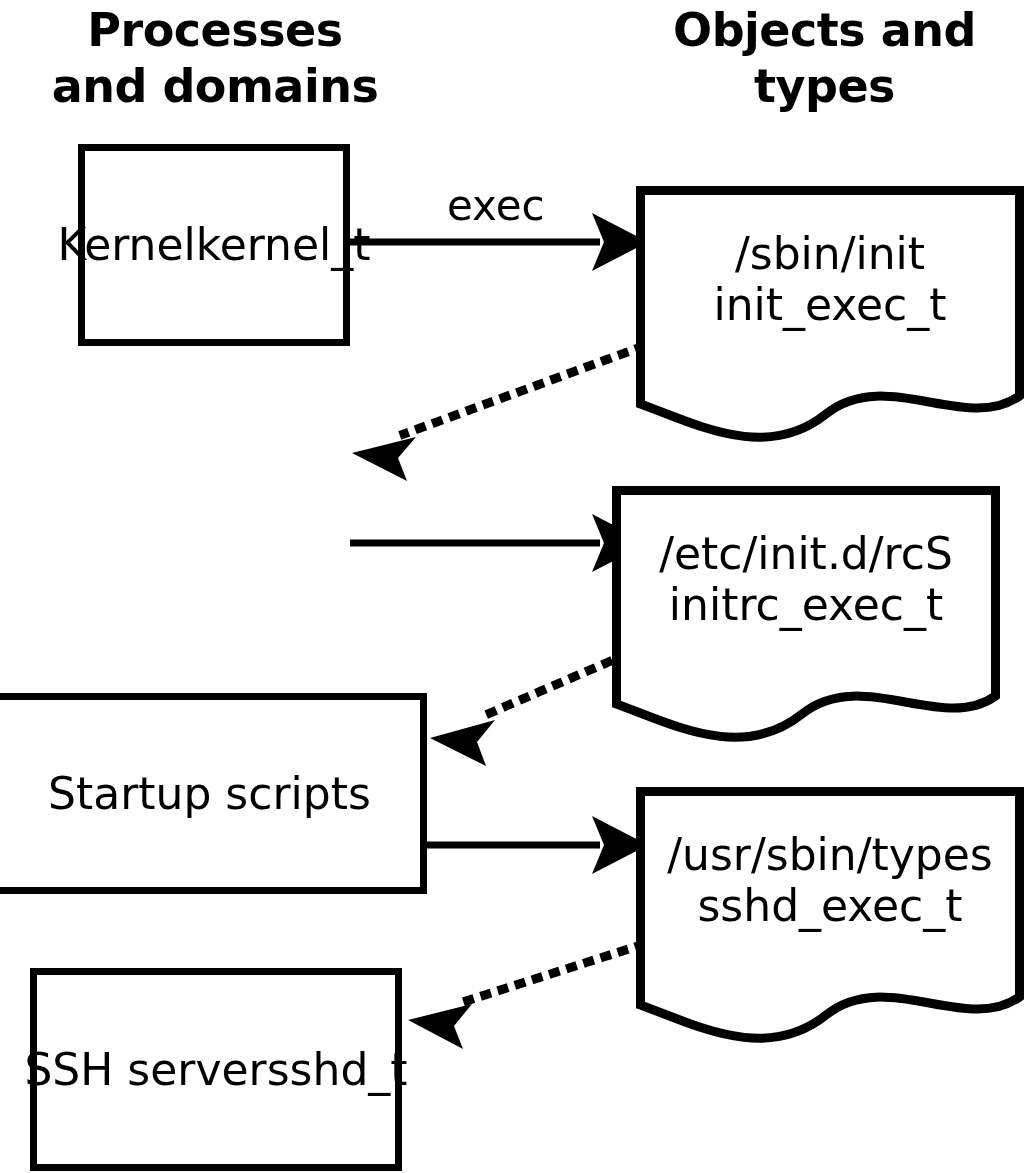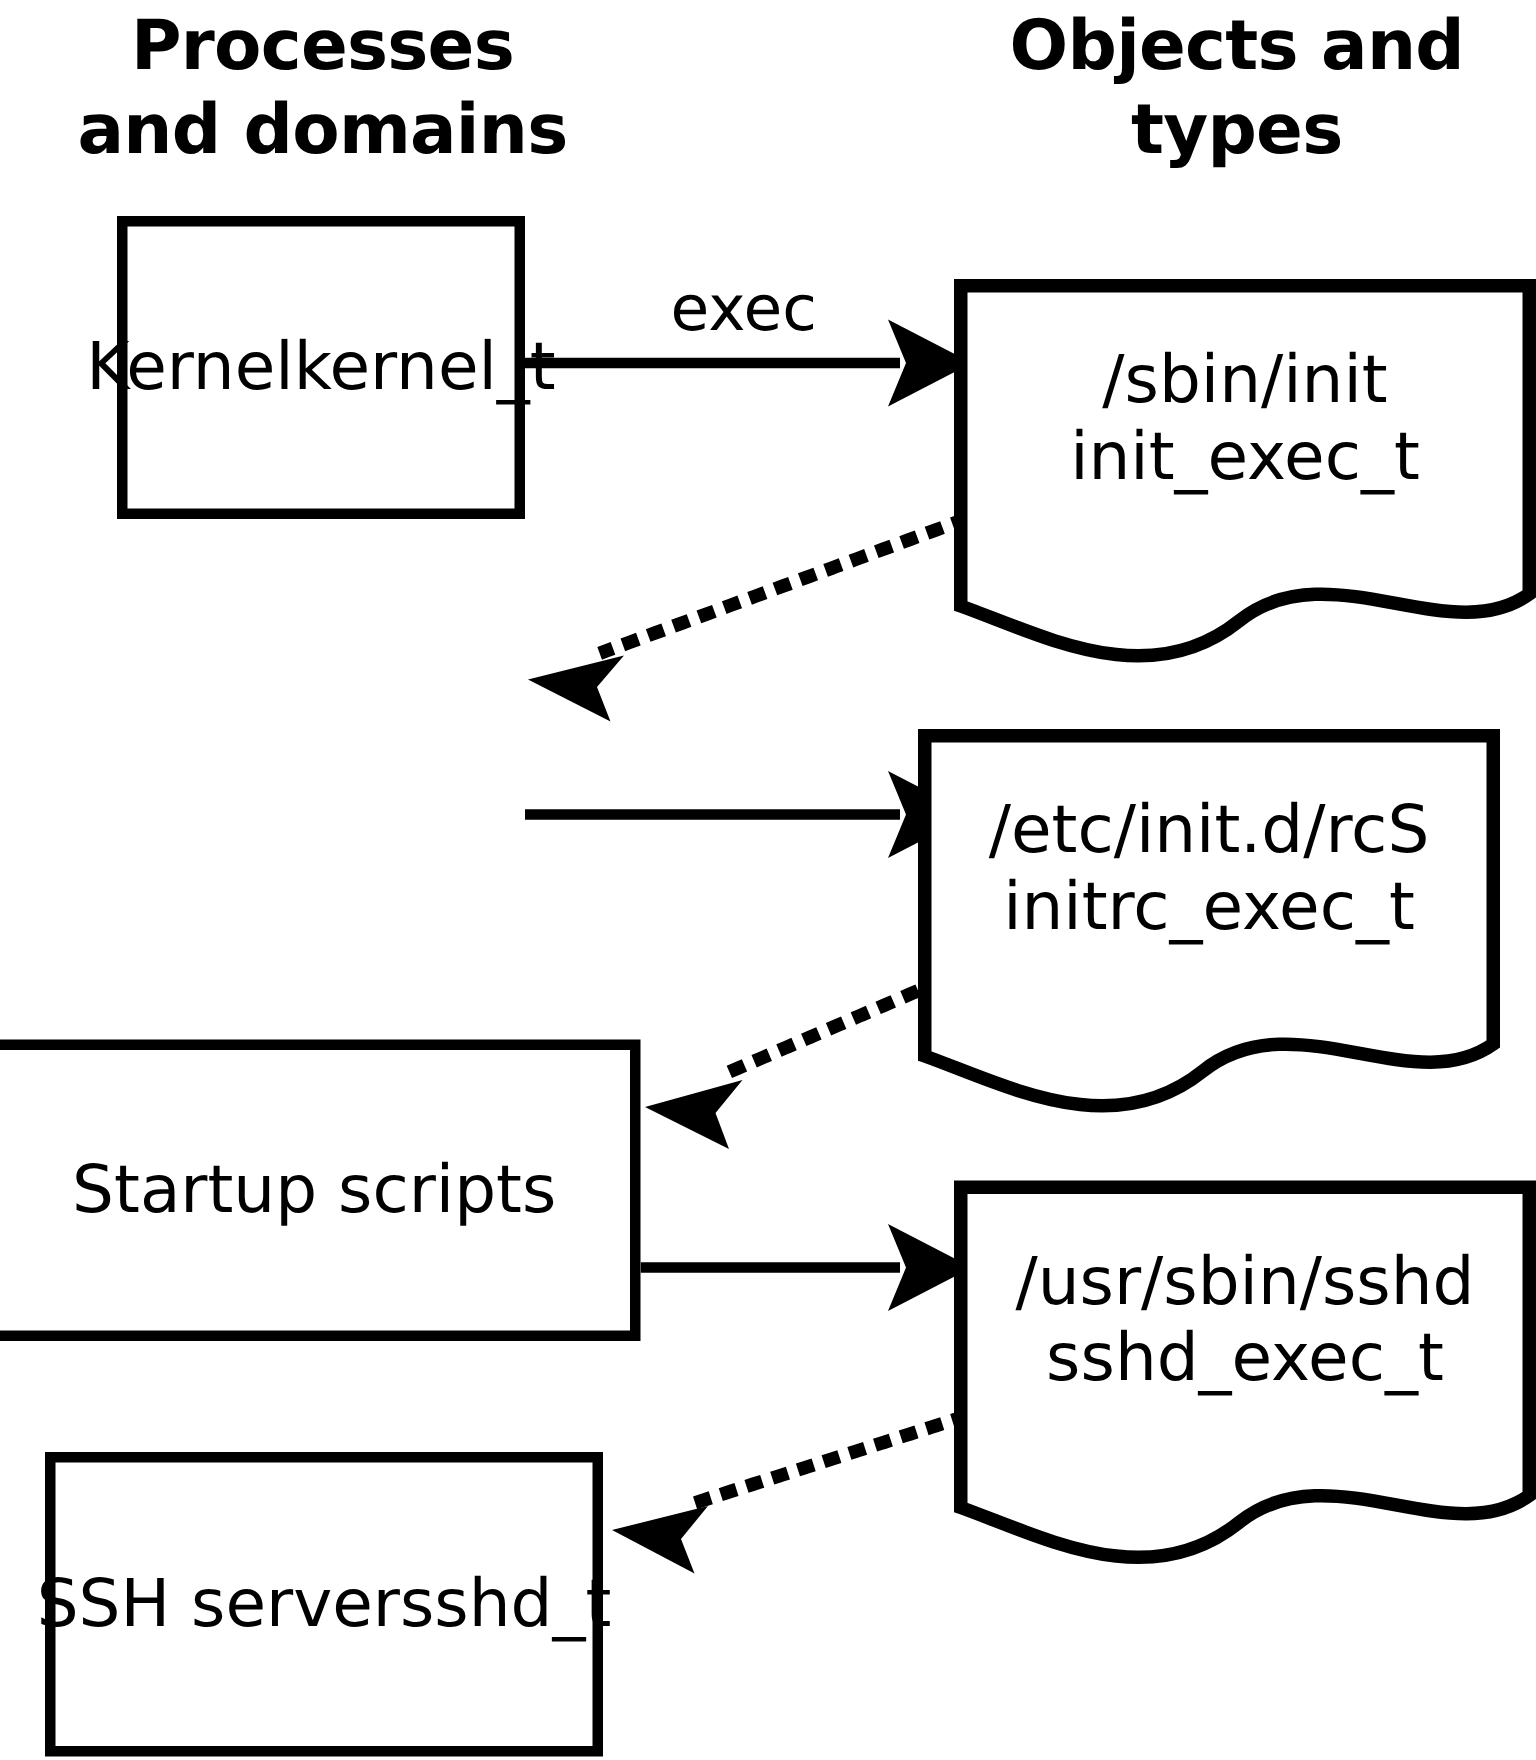--- a/index.html
+++ b/index.html
@@ -184,17 +184,17 @@
     <div class="doc-text" style="top:42px;">/etc/init.d/rcS</div>
     <div class="doc-text" style="top:93px;">initrc_exec_t</div>
   </div>
 
   <div class="doc-shape" id="doc-sshd-exec" style="left:636px; top:787px; width:388px; height:250px;">
     <svg width="388" height="250" viewBox="0 0 388 250" aria-hidden="true">
       <path d="M 4.5 4.5 L 383.5 4.5 L 383.5 210
                C 330 248 250 180 190 228
                C 130 276 60 238 4.5 218 Z" fill="#ffffff" stroke="#000000" stroke-width="9" stroke-linejoin="miter" stroke-linecap="butt"></path>
     </svg>
-    <div class="doc-text" style="top:42px;">/usr/sbin/sshd</div>
+    <div class="doc-text" style="top:42px;">/usr/sbin/types</div>
     <div class="doc-text" style="top:93px;">sshd_exec_t</div>
   </div>
 
 </div>
 
 </body></html>

